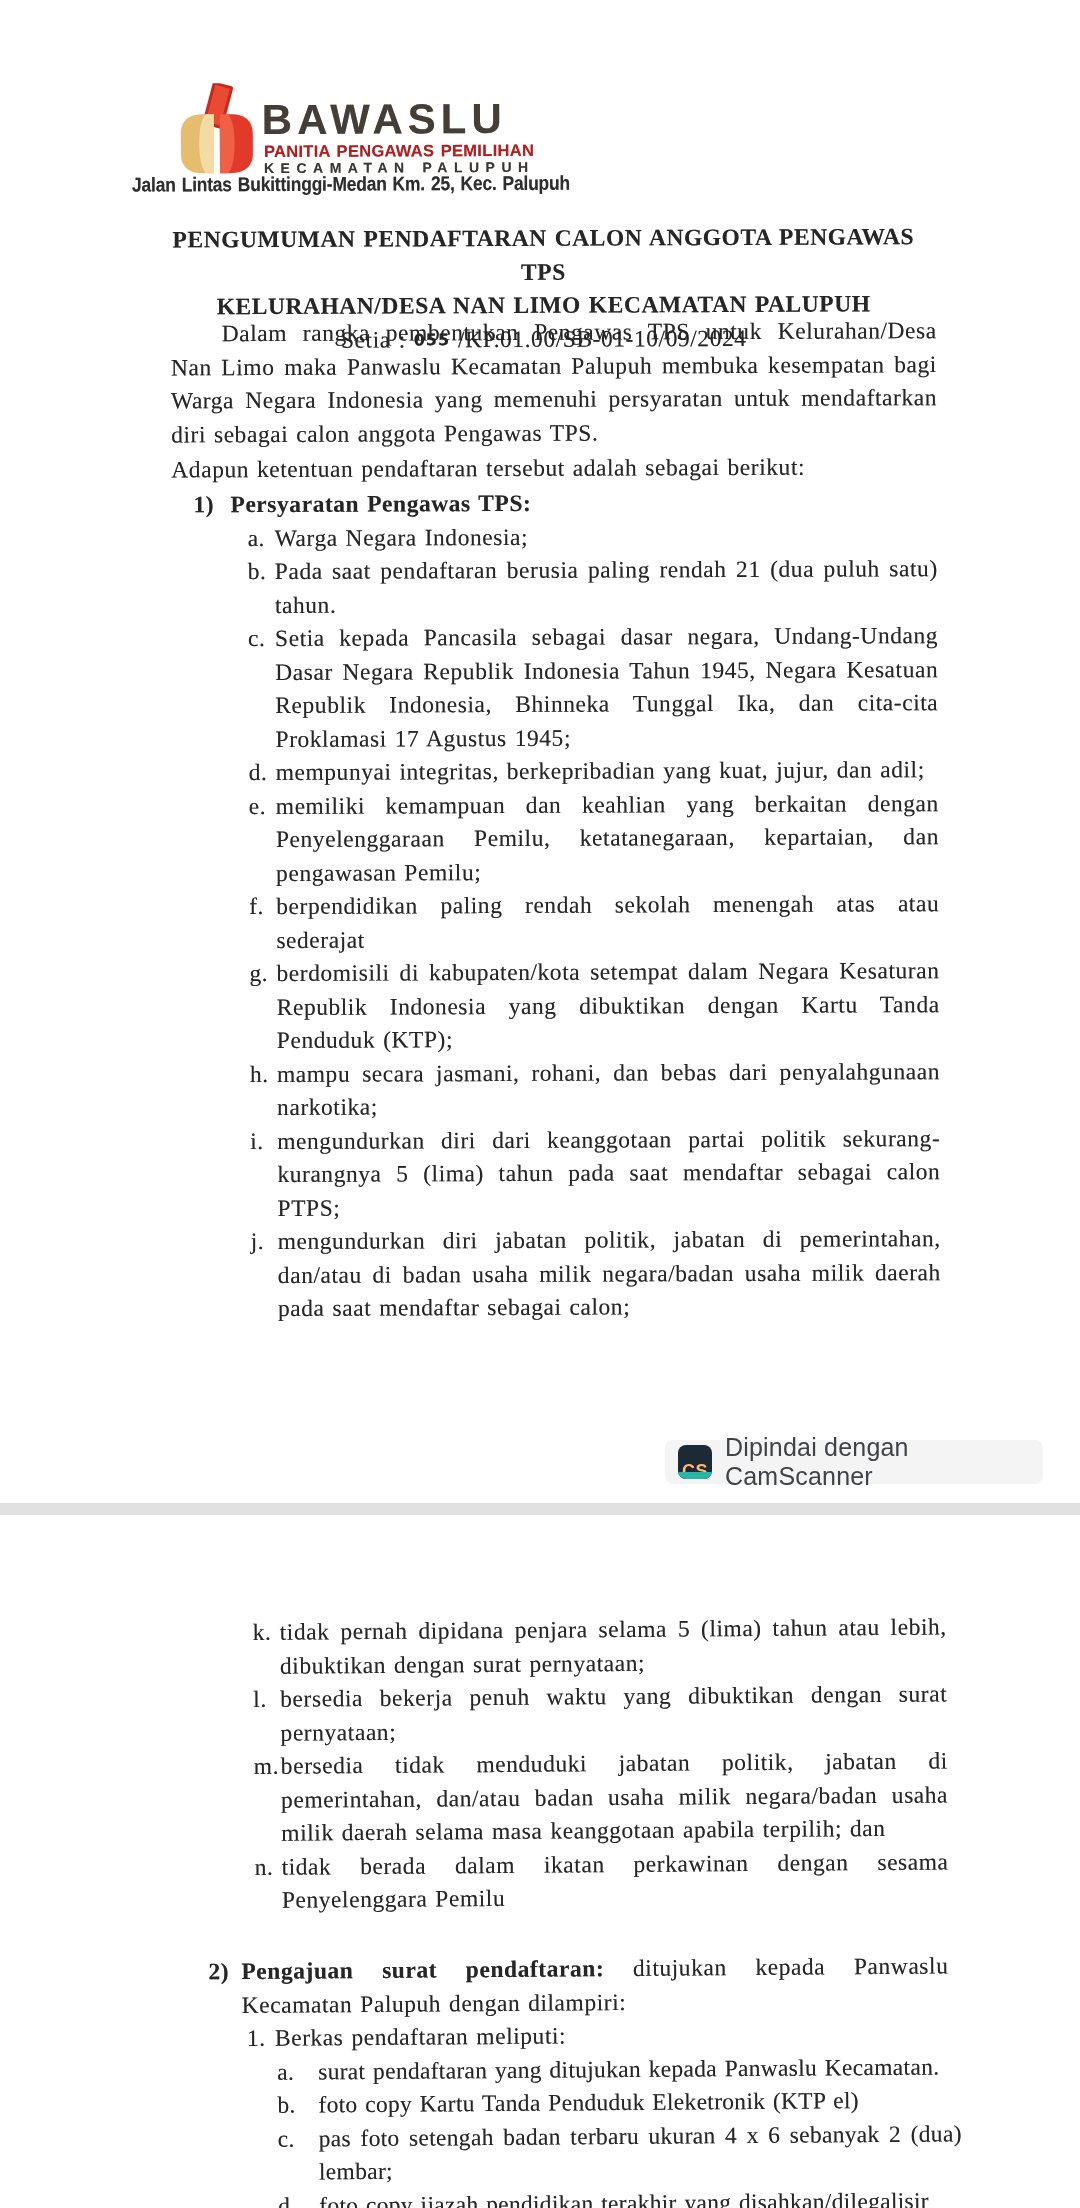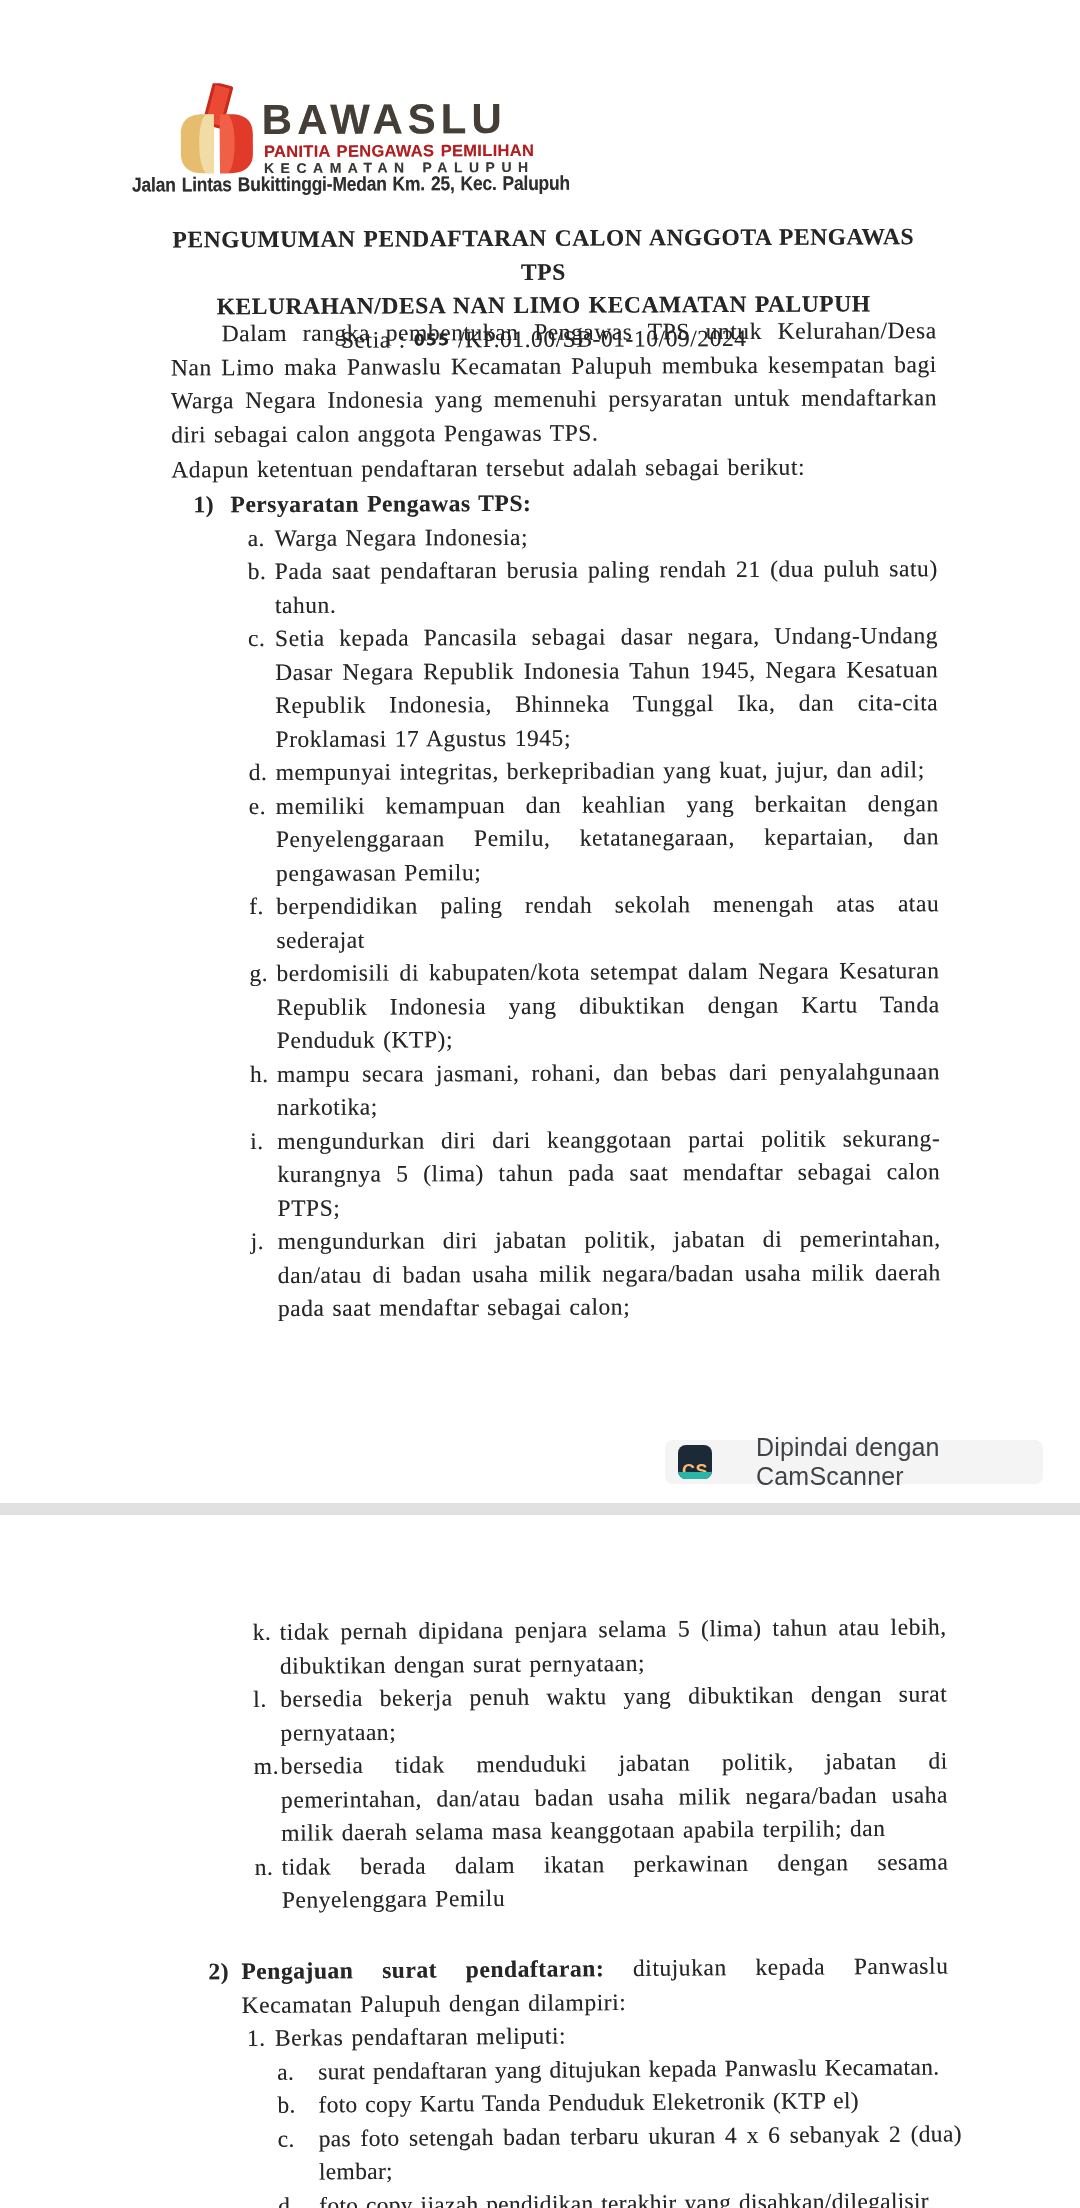--- a/index.html
+++ b/index.html
@@ -42,21 +42,21 @@
   .camscanner-bar { position:absolute; left:665px; top:1440px; width:378px; height:44px;
           background:#f4f4f5; border-radius:8px; display:flex; align-items:center;
           gap:13px; padding-left:13px; box-sizing:border-box;
           font-family:"Liberation Sans",sans-serif; }
   .cs-icon { position:relative; width:34px; height:34px; border-radius:8px;
           background:#1b2a36; overflow:hidden; flex:0 0 auto; }
   .cs-icon .cs-glyph { position:absolute; top:16px; left:0; right:0; text-align:center;
           color:#fdba74; font-weight:bold; font-size:18px; letter-spacing:0.5px; }
   .cs-icon::after { content:""; position:absolute; left:0; right:0; bottom:0; height:7px;
           background:#2ab6a7; }
-  .cs-text { color:#3f4347; font-size:25px; letter-spacing:0.2px;margin-left:31px; }
+  .cs-text { color:#3f4347; font-size:25px; letter-spacing:0.2px; }
   
   .divider { position:absolute; left:0; top:1503px; width:1080px; height:12px; background:#e1e1e1; }
   
   .page2 { position:absolute; left:0; top:1516px; width:1080px; height:692px; }
   .page2-content { position:absolute; inset:0; transform:rotate(-0.45deg); transform-origin:240px 150px; }
   .items2 { position:absolute; left:199px; top:100px; width:748px; }
   .sec2 { position:absolute; left:206px; top:439px; width:740px; }
   .sec2-num { position:absolute; left:0; top:0; font-weight:bold; }
   .sec2-body { margin-left:33px; text-align:justify; }
   .sec2-bold { font-weight:bold; }

